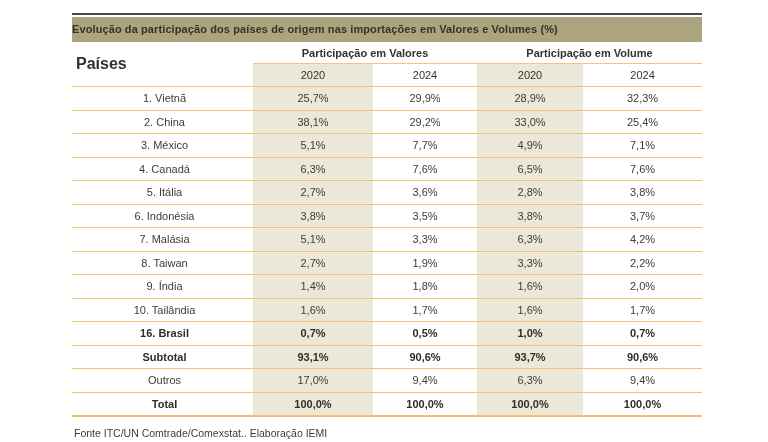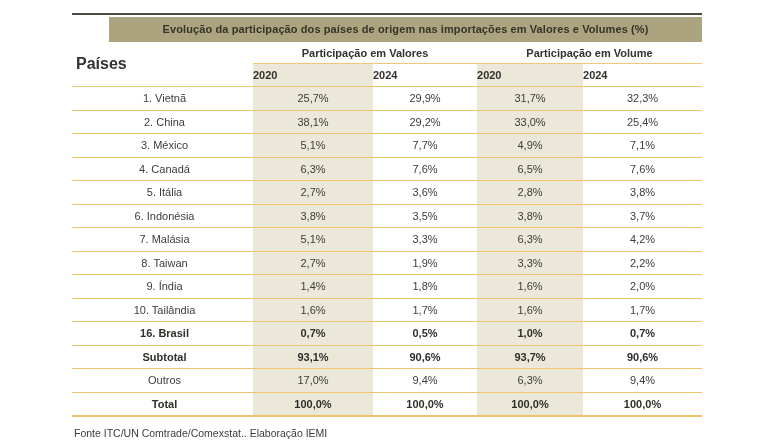--- a/index.html
+++ b/index.html
@@ -4,33 +4,33 @@
 <style>
   html, body { margin:0; padding:0; }
   body {
     width:768px; height:442px; background:#ffffff; position:relative;
     font-family:"Liberation Sans", sans-serif; color:#3d3c38;
     -webkit-font-smoothing:antialiased;
   }
   .table-wrap { position:absolute; left:72px; top:13px; width:630px; }
   .top-rule { height:2px; background:#4b4a40; margin-bottom:2px; }
   .title-bar {
-    background:#aca47e; height:25px; line-height:25px; text-align:center;
-    font-size:11px; font-weight:bold; color:#35342a; letter-spacing:0.1px;margin-left:37px;
+    background:#aca47e; height:25px; line-height:25px; 
+    font-size:11px; font-weight:bold; color:#35342a; letter-spacing:0.1px;
   }
   table { width:630px; border-collapse:collapse; table-layout:fixed; font-size:11px; }
   col.c-name   { width:181px; }
   col.c-v2020  { width:120px; }
   col.c-v2024  { width:104px; }
   col.c-vol20  { width:106px; }
   col.c-vol24  { width:119px; }
   th, td { padding:0; font-weight:normal; }
   .group-row th { height:21px; font-weight:bold; text-align:center; color:#33322e; border-bottom:1px solid #f2c878; }
   .paises-th { text-align:left !important; padding-left:4px !important; vertical-align:middle; font-size:16px; }
-  .year-row td { height:22px; text-align:left; font-weight:bold; color:#33322e; border-bottom:1px solid #f0c46e; }
+  .year-row td { height:22px; text-align:center; font-weight:normal; color:#33322e; border-bottom:1px solid #f0c46e; }
   tbody td { height:22.5px; text-align:center; border-bottom:1px solid #f0c46e; color:#3d3c38; }
   tbody td.name { text-align:center; padding-left:4px; }
   td.shade { background:#ebe8d9; }
   tr.bold td { font-weight:bold; color:#2f2e2a; }
   tr.last td { border-bottom:2px solid #eec26c; }
   .source-note { margin-top:10px; font-size:10.5px; color:#3d3c38; padding-left:2px; }
 </style>
 </head>
 <body>
 
@@ -57,21 +57,21 @@
         <td>2024</td>
         <td class="shade">2020</td>
         <td>2024</td>
       </tr>
     </thead>
     <tbody>
       <tr>
         <td class="name">1. Vietnã</td>
         <td class="shade">25,7%</td>
         <td>29,9%</td>
-        <td class="shade">31,7%</td>
+        <td class="shade">28,9%</td>
         <td>32,3%</td>
       </tr>
       <tr>
         <td class="name">2. China</td>
         <td class="shade">38,1%</td>
         <td>29,2%</td>
         <td class="shade">33,0%</td>
         <td>25,4%</td>
       </tr>
       <tr>

